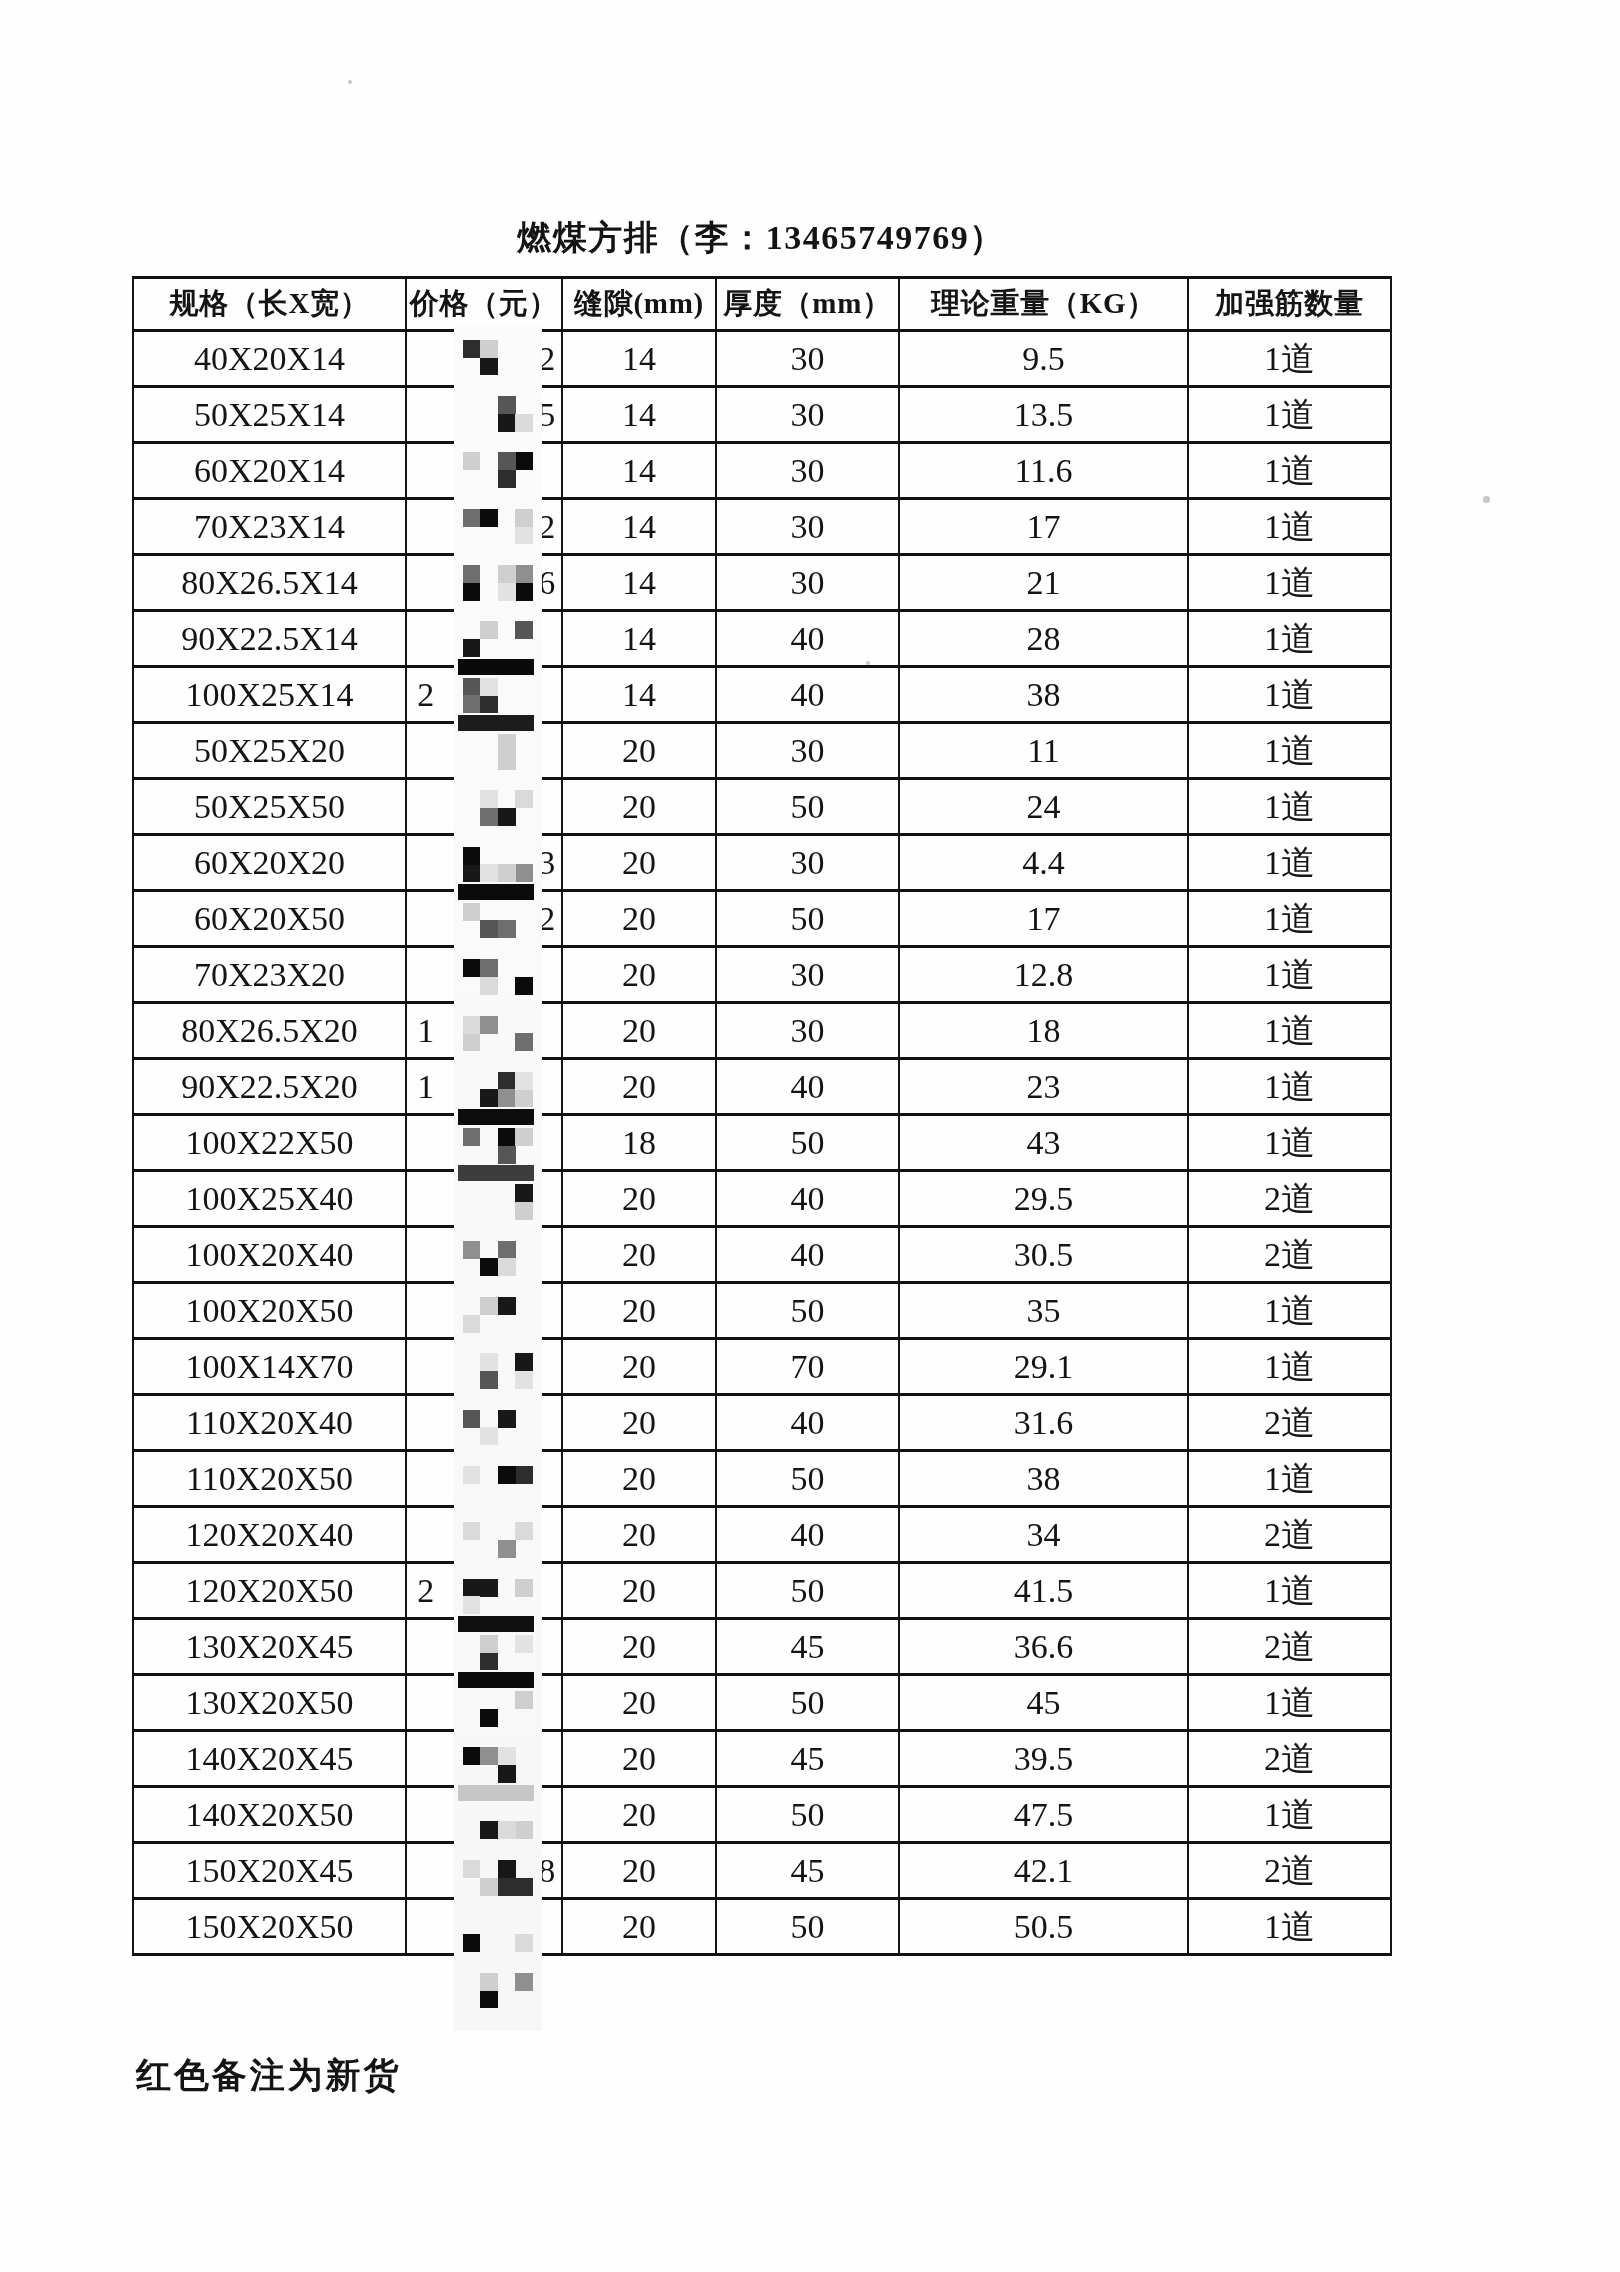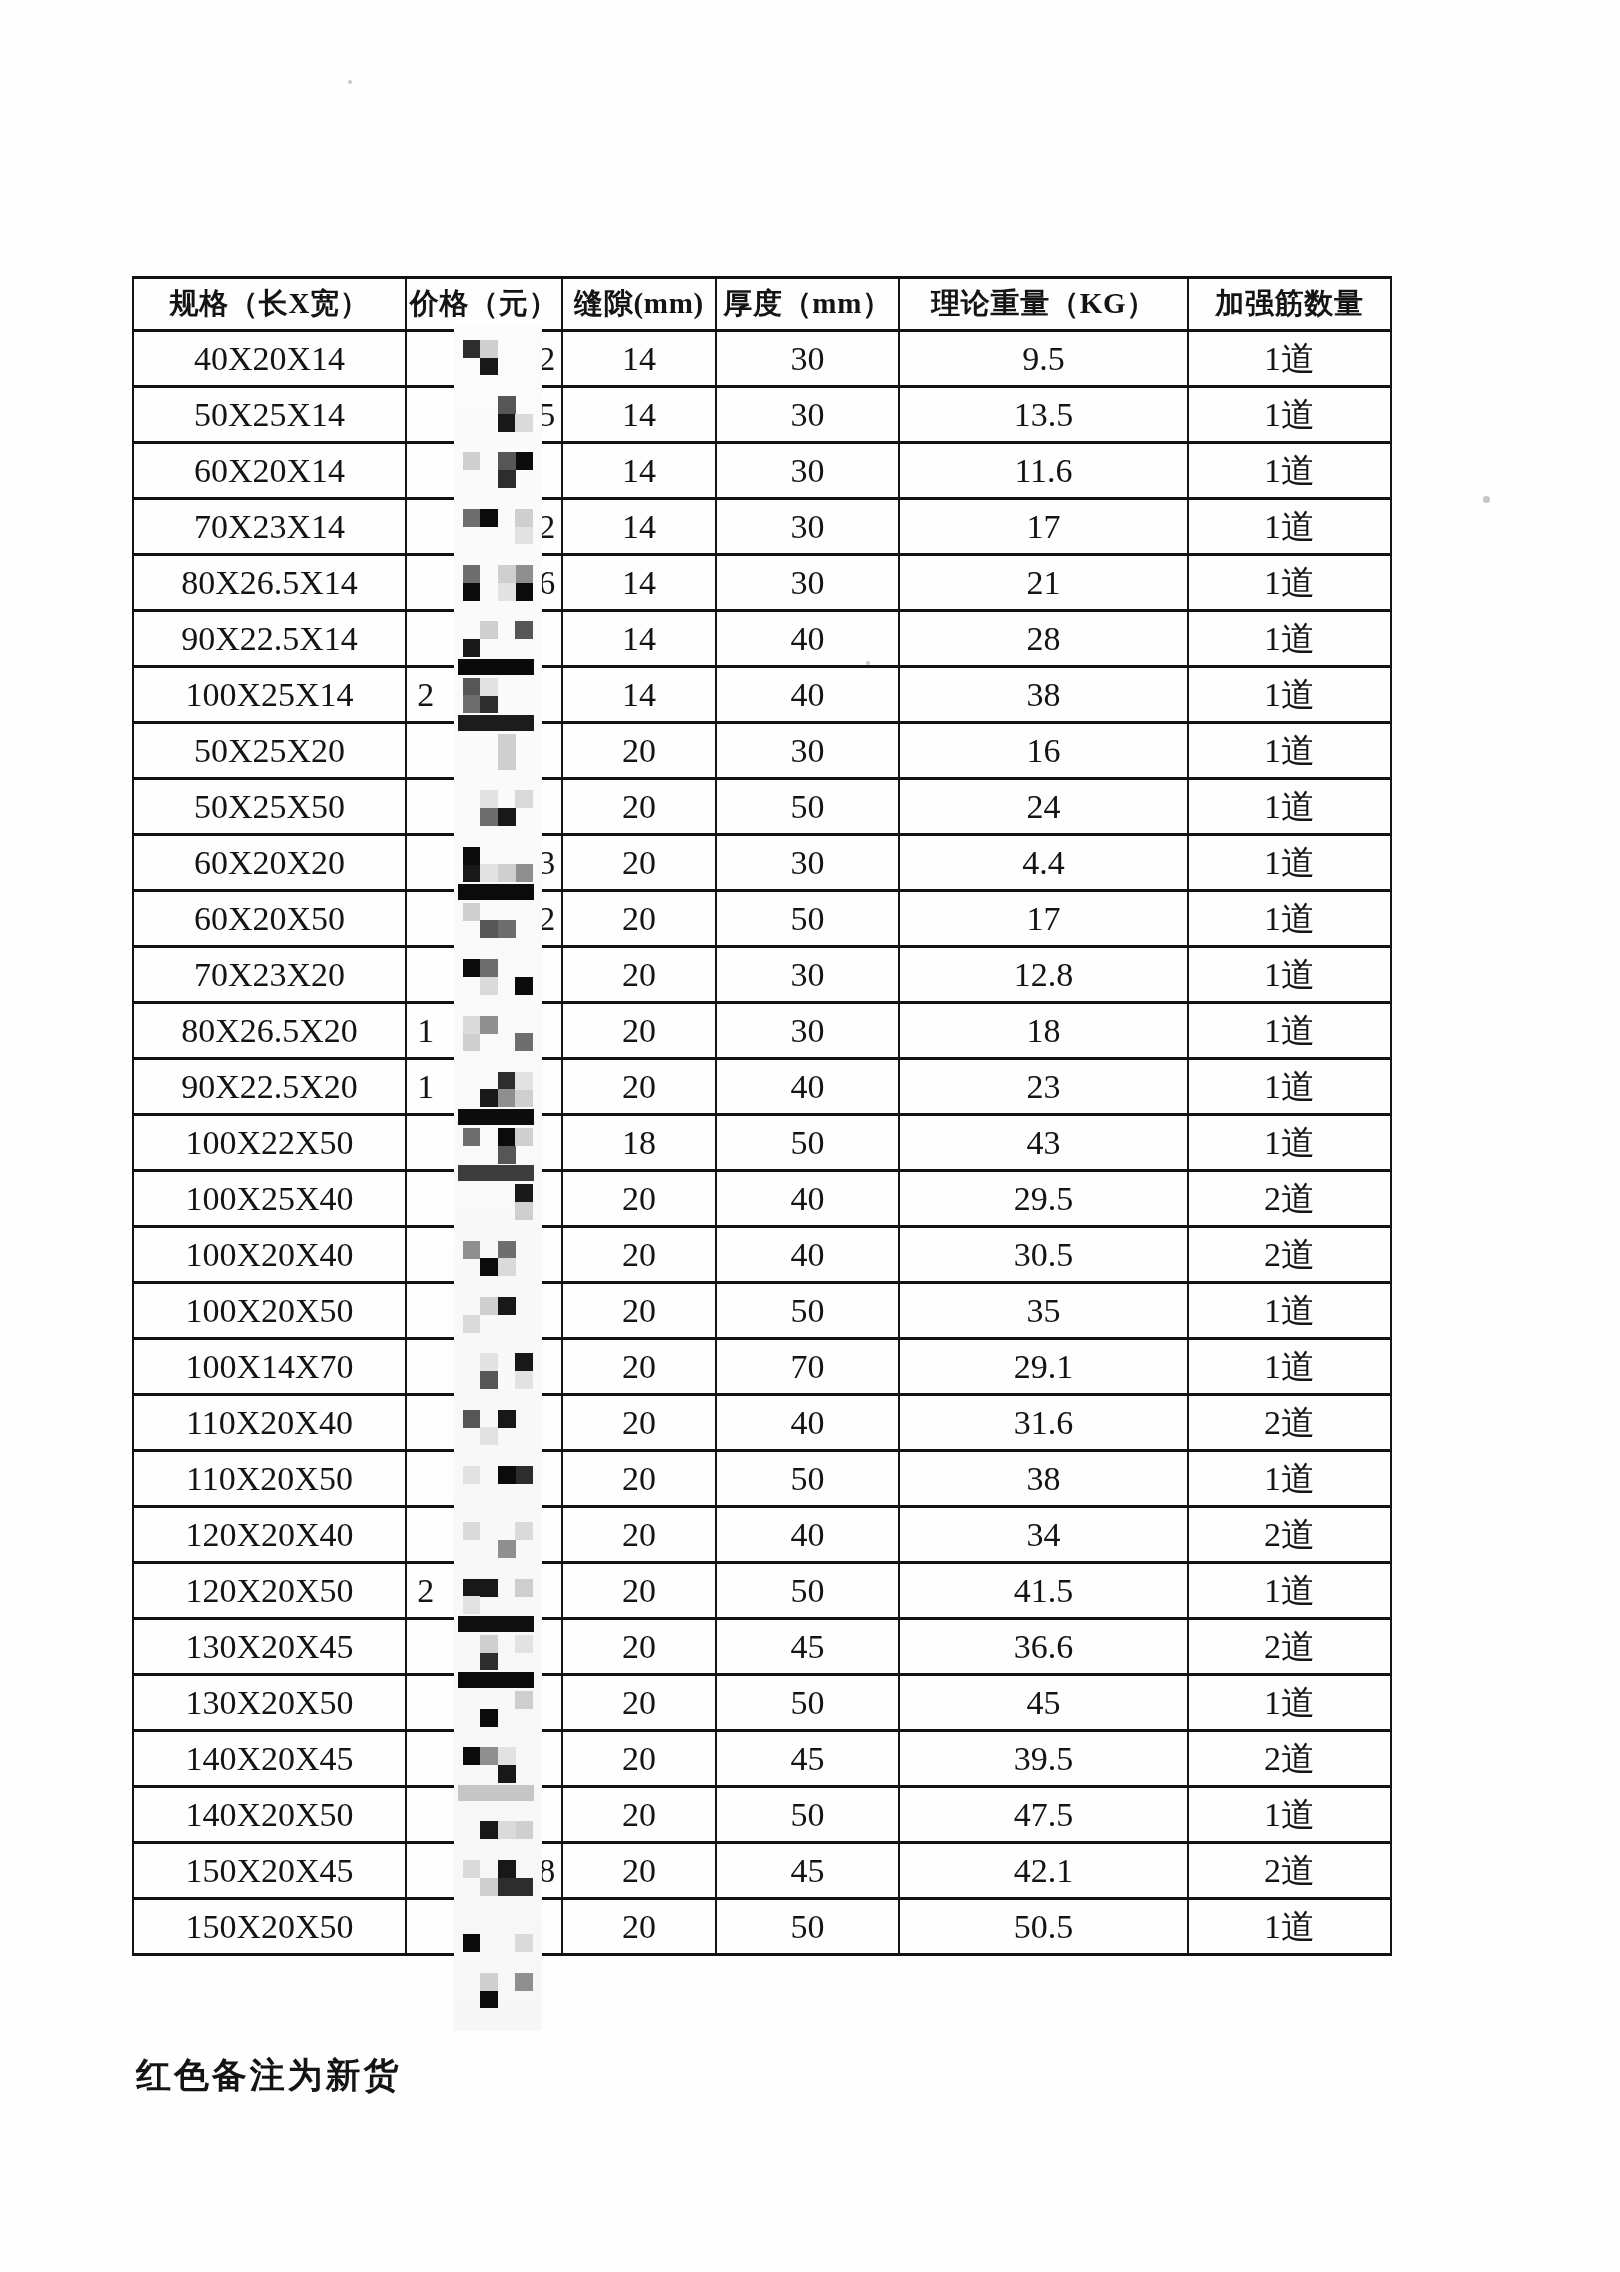--- a/index.html
+++ b/index.html
@@ -69,20 +69,21 @@
     letter-spacing:2.9px;
     white-space:nowrap;
   }
   .speck{position:absolute;border-radius:50%;background:#9a9a9a;opacity:.55;}
 </style>
 </head>
 <body>
 
 <div class="sheet">
 
+  <div class="title">燃煤方排（李：13465749769）</div>
 
   <div class="table-wrap">
     <table class="price-table">
       <colgroup>
         <col class="c1">
           <col class="c2">
           <col class="c3">
           <col class="c4">
           <col class="c5">
           <col class="c6">
@@ -176,21 +177,21 @@
     <td class="c-ribs">1道</td>
   </tr>
           <tr>
     <td class="c-spec">50X25X20</td>
     <td class="c-price">
       <span class="frag pre"></span>
       <span class="frag suf"></span>
     </td>
     <td class="c-gap">20</td>
     <td class="c-thickness">30</td>
-    <td class="c-weight">16</td>
+    <td class="c-weight">11</td>
     <td class="c-ribs">1道</td>
   </tr>
           <tr>
     <td class="c-spec">50X25X50</td>
     <td class="c-price">
       <span class="frag pre"></span>
       <span class="frag suf"></span>
     </td>
     <td class="c-gap">20</td>
     <td class="c-thickness">50</td>

